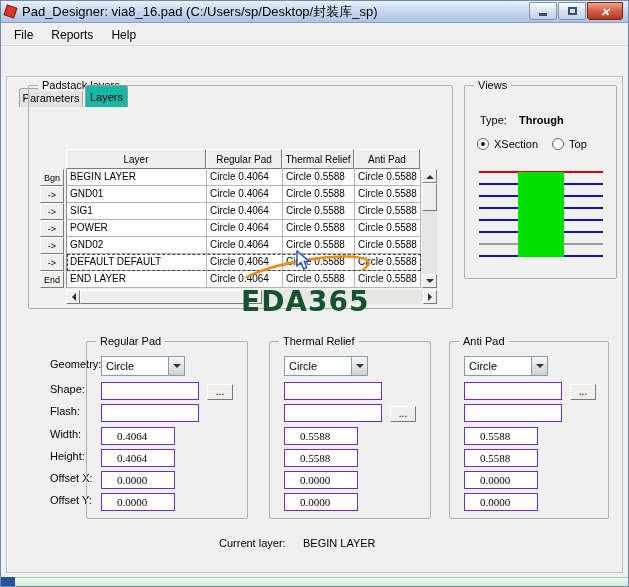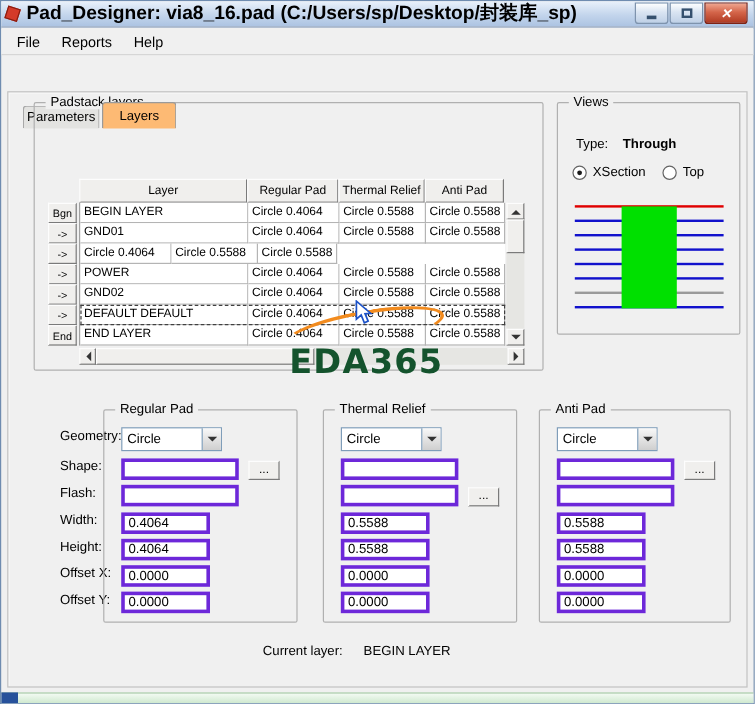--- a/index.html
+++ b/index.html
@@ -7,41 +7,41 @@
   body { font-family:"Liberation Sans", sans-serif; color:#000; }
   #window { position:relative; width:629px; height:587px; background:#f0f0f0;
             border:1px solid #6f8cb0; overflow:hidden; }
 
   
   .titlebar { position:absolute; left:0; top:0; right:0; height:22px;
               background:linear-gradient(#e9f1fb,#c3d5ec 55%,#acc3e2);
               border-bottom:1px solid #8ba0bc; display:flex; align-items:center; padding-left:4px; }
   .app-icon { width:11px; height:11px; background:#d43b2a; border:1px solid #8a1d10;
               transform:rotate(18deg); margin-right:6px; flex:0 0 auto; }
-  .title-text { font-size:16px; white-space:nowrap; overflow:hidden;font-weight:bold; }
+  .title-text { font-size:13px; white-space:nowrap; overflow:hidden; }
   .win-btns { position:absolute; right:5px; top:1px; display:flex; }
   .wbtn { width:28px; height:18px; margin-left:1px; display:flex; align-items:center; justify-content:center;
           border:1px solid #7e93ad; border-radius:0 0 3px 3px;
           background:linear-gradient(#fdfeff,#d9e4f2 45%,#bfd0e6); cursor:default; }
   .wbtn.close { width:36px; background:linear-gradient(#efa58f,#d4654a 45%,#b03a22); border-color:#7e2214; }
   .g-min { width:8px; height:3px; background:#35506e; margin-top:7px; }
   .g-max { width:9px; height:8px; border:2px solid #35506e; }
   .g-close::before { content:"✕"; color:#fff; font-size:11px; font-weight:bold; line-height:16px; }
 
   
   .menubar { position:absolute; left:0; top:23px; right:0; height:22px; background:#f0f0f0;
              border-bottom:1px solid #d6d6d6; display:flex; align-items:center; padding-left:4px; }
   .menu-item { font-size:12px; padding:3px 9px; cursor:default; }
 
   
   .tab { position:absolute; display:flex; align-items:center; justify-content:center;
          font-size:11px; cursor:default;margin-top:30px; }
   .tab.inactive { left:18px; top:57px; width:64px; height:19px; background:#e3e3e1;
                   border:1px solid #a8a8a8; border-bottom:none; border-radius:3px 3px 0 0; }
-  .tab.active { left:84px; top:54px; width:62px; height:22px; background:#fdba74;
+  .tab.active { left:84px; top:54px; width:43px; height:22px; background:#14b8a6;
                 border:1px solid #9a9a9a; border-bottom:none; border-radius:3px 3px 0 0; z-index:3; }
   .tab-page { position:absolute; left:5px; top:75px; width:617px; height:497px;
               border:1px solid #c2c2c2; box-shadow:inset 1px 1px 0 #fafafa; }
 
   
   .groupbox { position:absolute; border:1px solid #b0b0b0; border-radius:2px; }
   .group-label { position:absolute; top:-7px; left:9px; background:#f0f0f0; padding:0 4px;
                  font-size:11px; white-space:nowrap; }
 
   
@@ -105,22 +105,22 @@
              letter-spacing:1px; font-family:"DejaVu Sans", sans-serif; }
 
   
   .flabel { position:absolute; left:49px; font-size:11px; white-space:nowrap; }
   .combo { position:absolute; height:20px; background:#fff; border:1px solid #7f9db9;
            display:flex; align-items:center; }
   .combo-text { flex:1; font-size:11px; padding-left:4px; }
   .combo-arrow { width:16px; height:18px; background:linear-gradient(#f8f8f8,#cfcfcf);
                  border-left:1px solid #7f9db9; display:flex; align-items:center; justify-content:center; }
   .combo-arrow i { width:0; height:0; border:4px solid transparent; border-top-color:#333; margin-top:4px; }
-  .field { position:absolute; height:18px; border:3px solid #6d28d9; background:#fff;
-           font-size:11px; padding:0 3px; font-family:Liberation Sans, sans-serif; }
+  .field { position:absolute; height:18px; border:1px solid #6d28d9; background:#fff;
+           font-size:11px; padding:0 15px; font-family:Liberation Serif, serif; }
   .browse { position:absolute; width:26px; height:16px; background:#f0efed; border:1px solid;
             border-color:#fdfdfd #7a7a7a #7a7a7a #fdfdfd; font-size:10px; line-height:8px;
             font-family:"Liberation Sans",sans-serif; cursor:default; }
 
   
   .footer-label { position:absolute; left:218px; top:536px; font-size:11px; }
   .footer-value { position:absolute; left:302px; top:536px; font-size:11px; }
   .bottom-strip { position:absolute; left:0; bottom:0; right:0; height:9px;
                   background:linear-gradient(#f3faf3,#cfe9cf); border-top:1px solid #a9cda9; }
   .bottom-strip-left { position:absolute; left:0; bottom:0; width:14px; height:9px; background:#27519b; }
@@ -183,20 +183,21 @@
           <div class="tcell" style="width: 72px;">Circle 0.5588</div>
           <div class="tcell" style="width: 66px;">Circle 0.5588</div>
         </div>
         <div class="trow">
           <div class="tcell" style="width: 140px;">GND01</div>
           <div class="tcell" style="width: 76px;">Circle 0.4064</div>
           <div class="tcell" style="width: 72px;">Circle 0.5588</div>
           <div class="tcell" style="width: 66px;">Circle 0.5588</div>
         </div>
         <div class="trow">
+          <div class="tcell" style="width: 140px;">SIG1</div>
           <div class="tcell" style="width: 76px;">Circle 0.4064</div>
           <div class="tcell" style="width: 72px;">Circle 0.5588</div>
           <div class="tcell" style="width: 66px;">Circle 0.5588</div>
         </div>
         <div class="trow">
           <div class="tcell" style="width: 140px;">POWER</div>
           <div class="tcell" style="width: 76px;">Circle 0.4064</div>
           <div class="tcell" style="width: 72px;">Circle 0.5588</div>
           <div class="tcell" style="width: 66px;">Circle 0.5588</div>
         </div>

